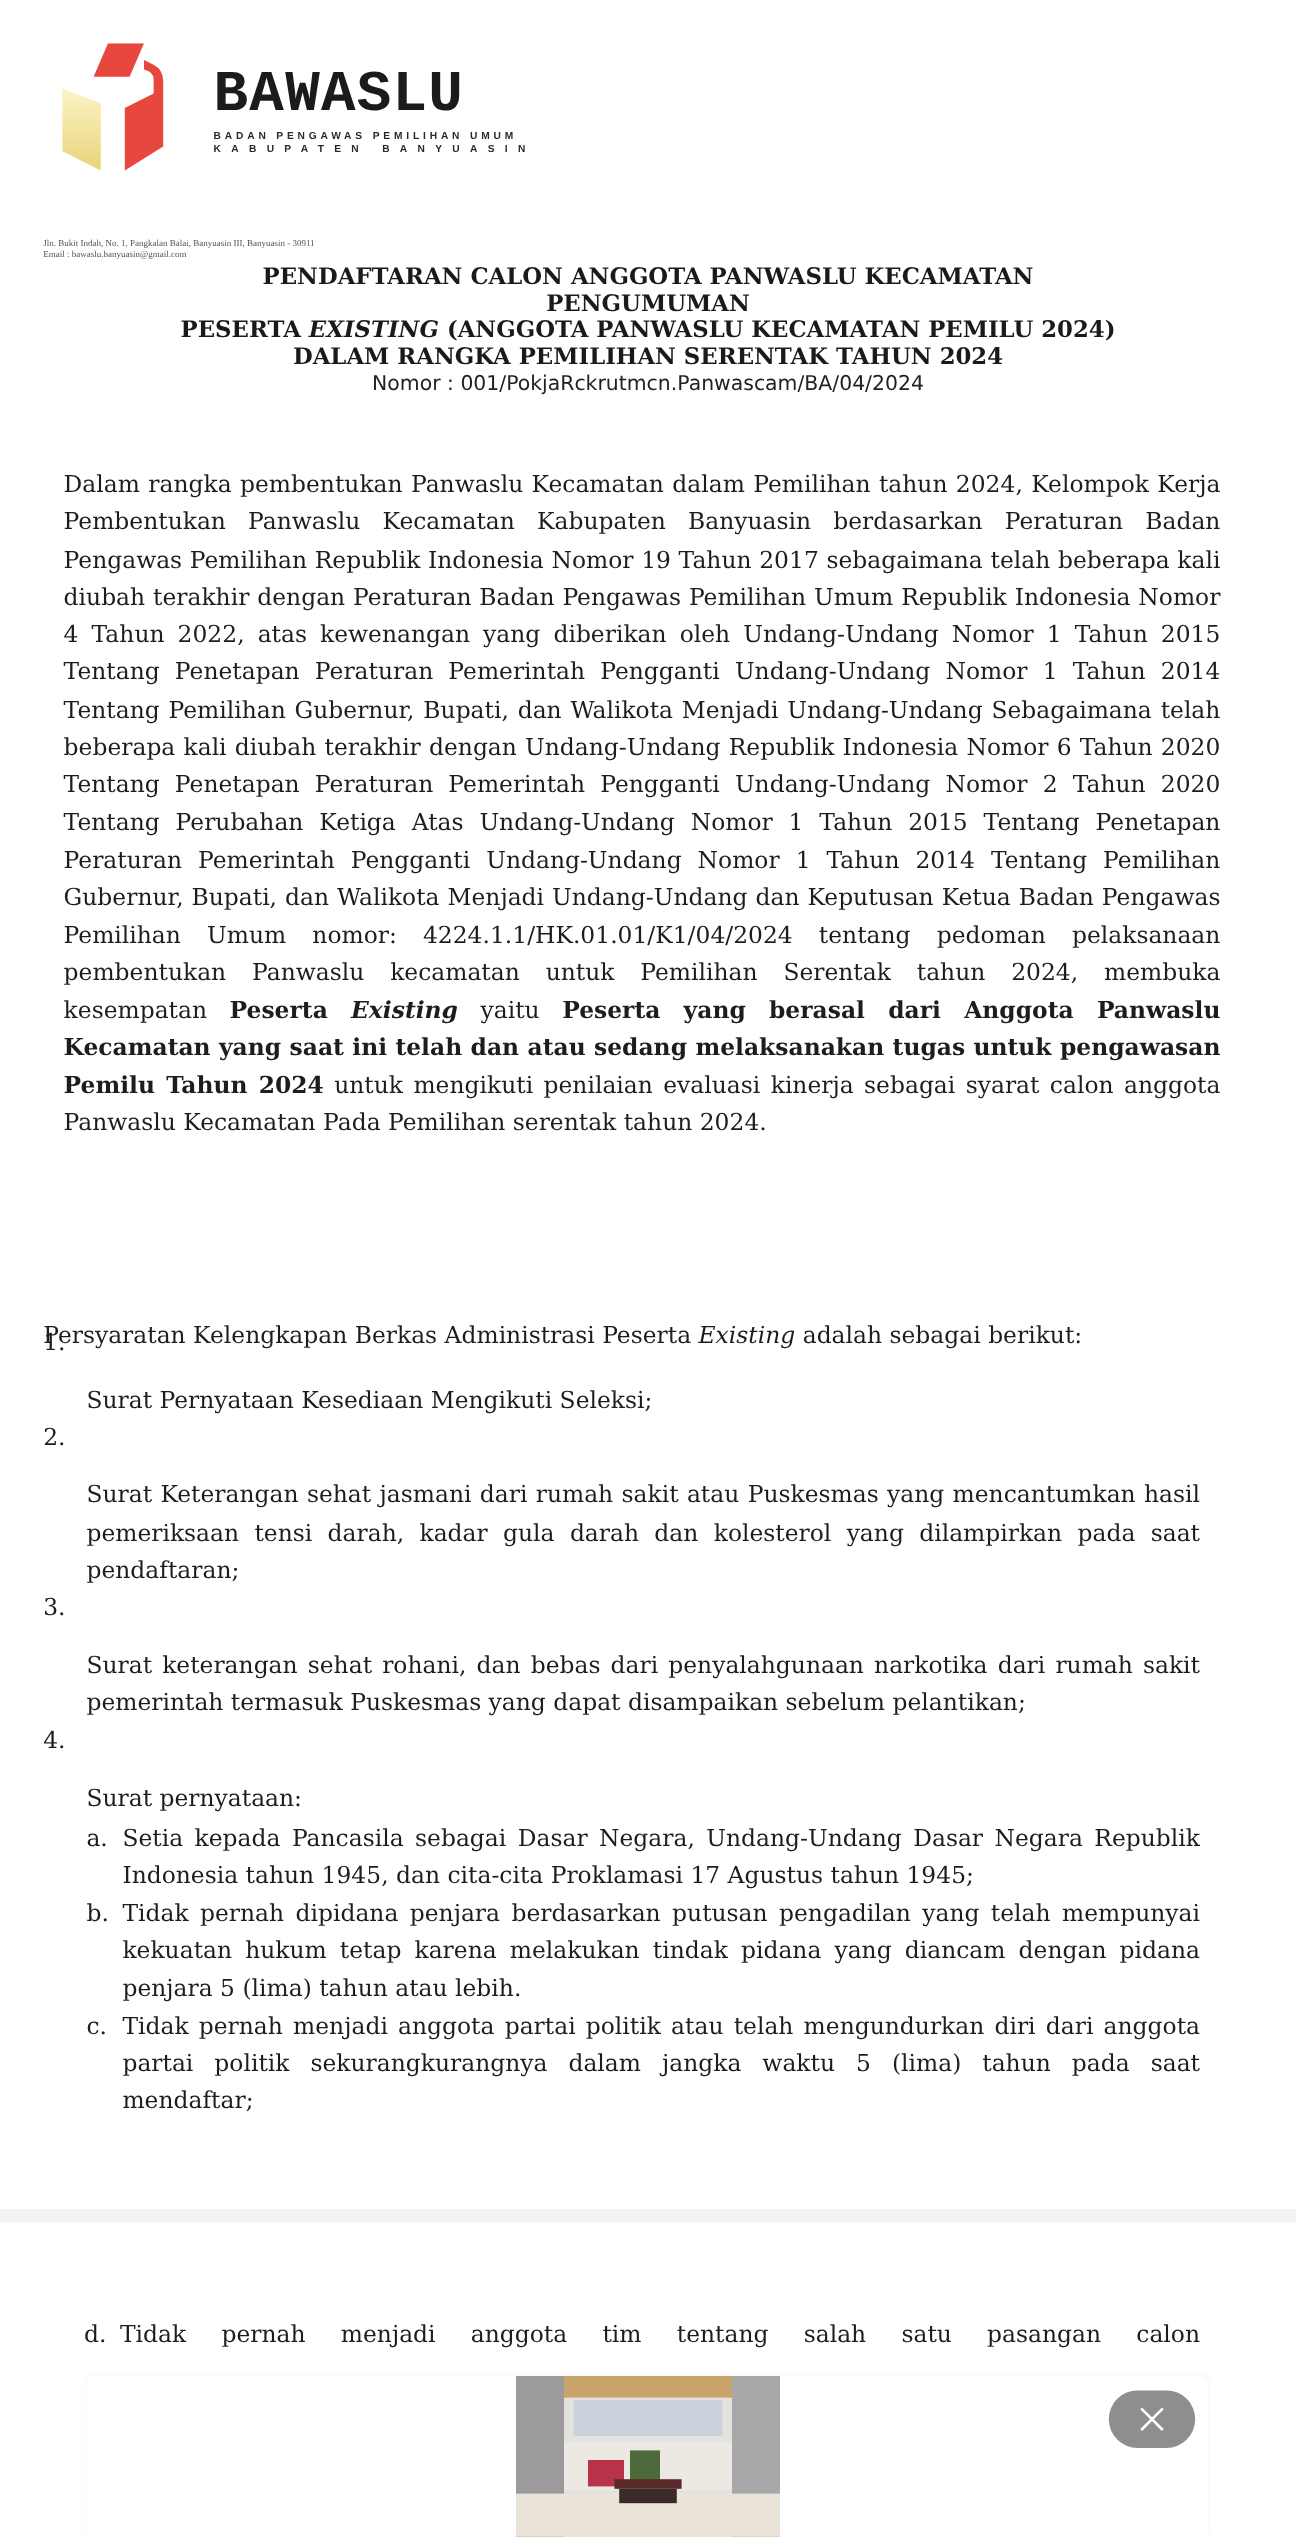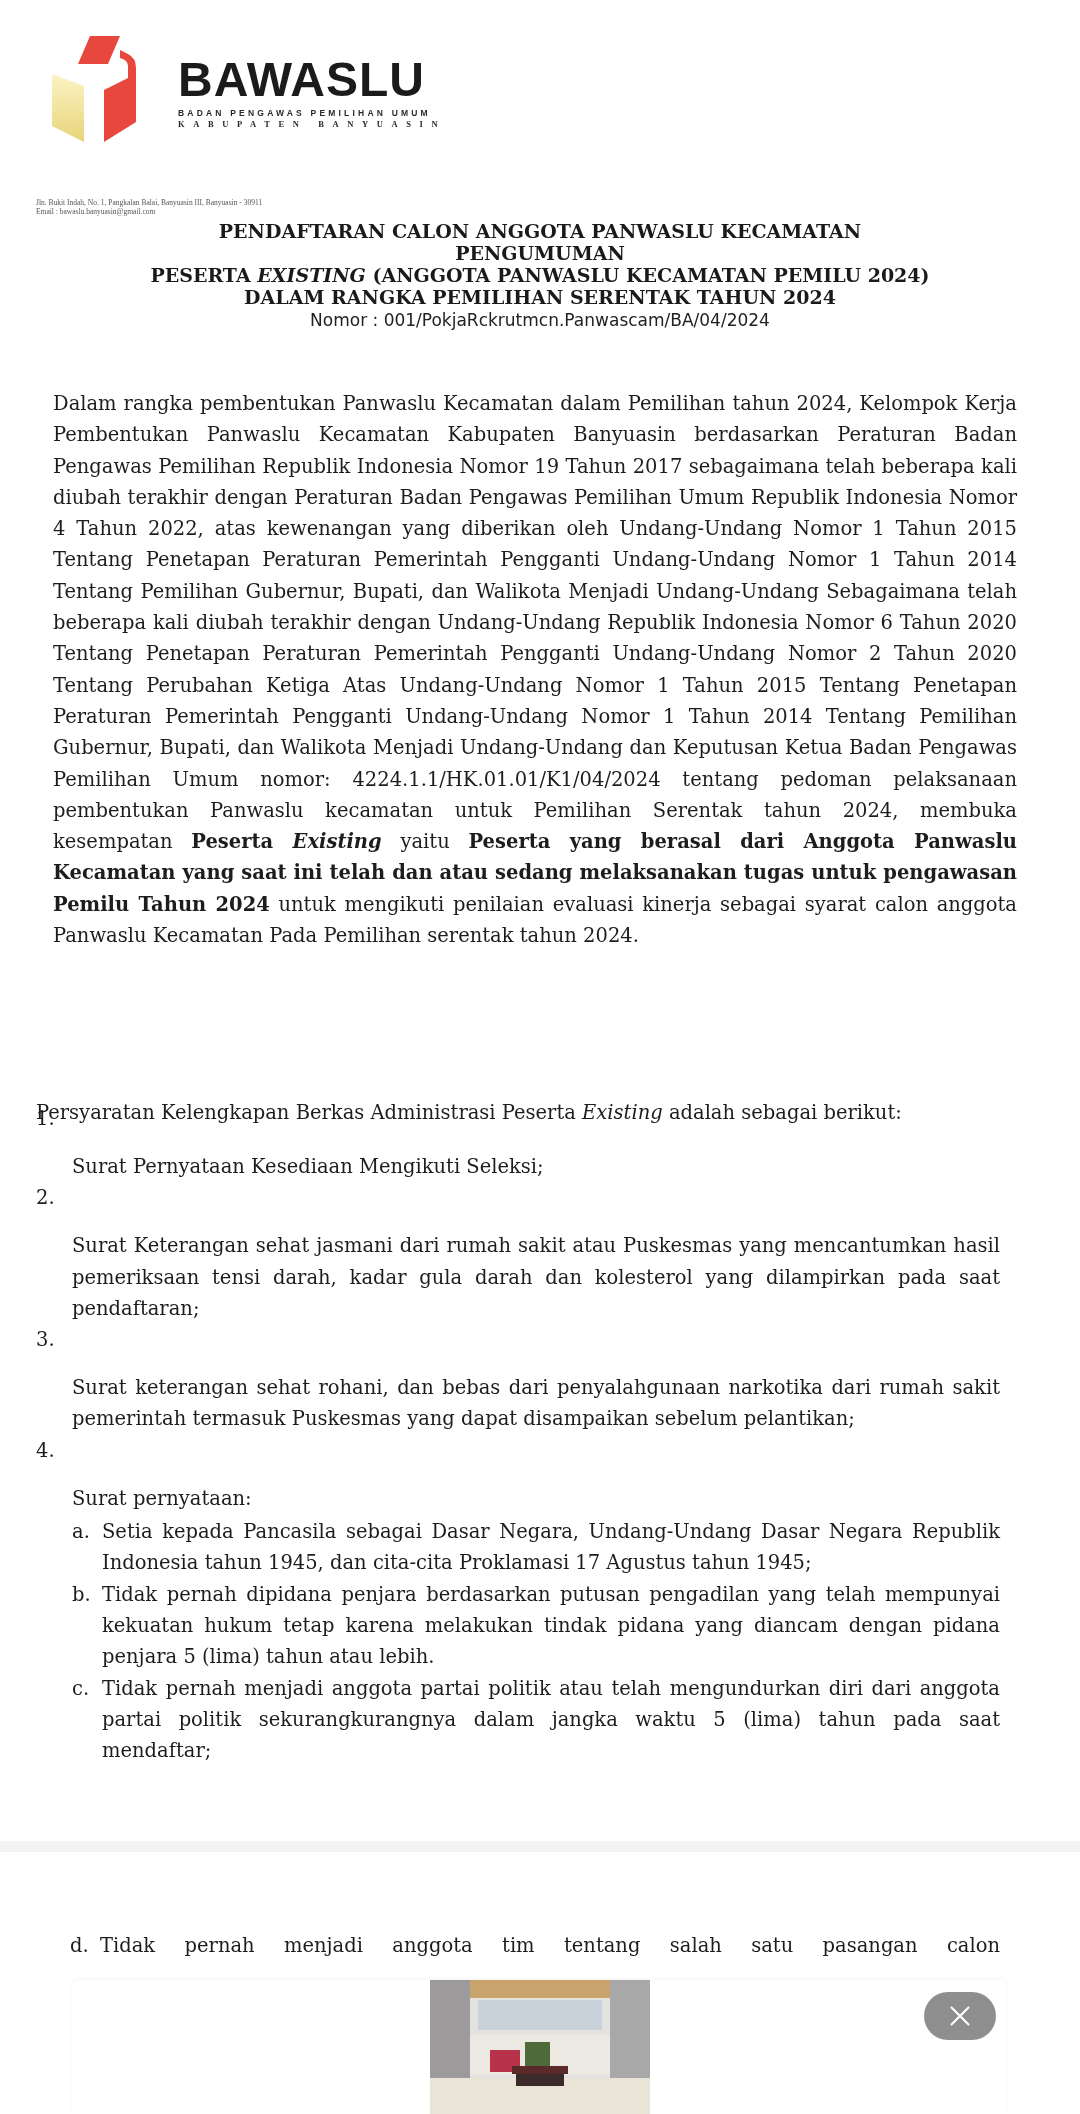--- a/index.html
+++ b/index.html
@@ -6,24 +6,24 @@
   html, body { width: 1080px; height: 2114px; overflow: hidden; background: #ffffff; }
   body { position: relative; font-family: "DejaVu Serif", serif; color: #1a1a1a; }
 
   .page1 { position: absolute; left: 0; top: 0; width: 1080px; height: 1841px; background: #ffffff; }
   .page-gap { position: absolute; left: 0; top: 1841px; width: 1080px; height: 11px; background: #f3f3f3; }
   .page2 { position: absolute; left: 0; top: 1852px; width: 1080px; height: 262px; background: #ffffff; }
 
   
   .logo { position: absolute; left: 48px; top: 36px; width: 112px; height: 108px; }
   .brand { position: absolute; left: 178px; top: 56px; }
-  .brand-name { font-family: Liberation Sans, sans-serif; font-weight: 700; font-size: 48px; letter-spacing: 1px; color: #1b1b1b; line-height: 48px; }
+  .brand-name { font-family: Liberation Mono, monospace; font-weight: 700; font-size: 48px; letter-spacing: 1px; color: #1b1b1b; line-height: 48px; }
   .brand-sub1, .brand-sub2 { font-family: "Liberation Sans", sans-serif; font-weight: 700; font-size: 8.5px; color: #2a2a2a; line-height: 11px; white-space: nowrap; }
   .brand-sub1 { letter-spacing: 3.2px; margin-top: 4px; }
-  .brand-sub2 { letter-spacing: 8.6px; font-family: Liberation Serif, serif; }
+  .brand-sub2 { letter-spacing: 8.6px; }
   .address { position: absolute; left: 36px; top: 154px; font-family: "Liberation Serif", serif; font-size: 7.5px; line-height: 9px; color: #555; white-space: nowrap; margin-top: 44px; }
 
   
   .title-block { position: absolute; left: 0; top: 220px; width: 1080px; text-align: center; font-family: "DejaVu Serif", serif; }
   .t-line { font-weight: 700; font-size: 19px; line-height: 22px; color: #1a1a1a; white-space: nowrap; }
   .t-line i { font-style: italic; }
   .t-nomor { font-family: "DejaVu Sans", sans-serif; font-size: 17px; line-height: 24px; color: #222; }
 
   
   .body-text { position: absolute; left: 36px; width: 964px; font-family: "DejaVu Serif", serif; font-size: 19.5px; line-height: 31.3px; color: #1d1d1d; text-align: justify; text-align-last: left; }

